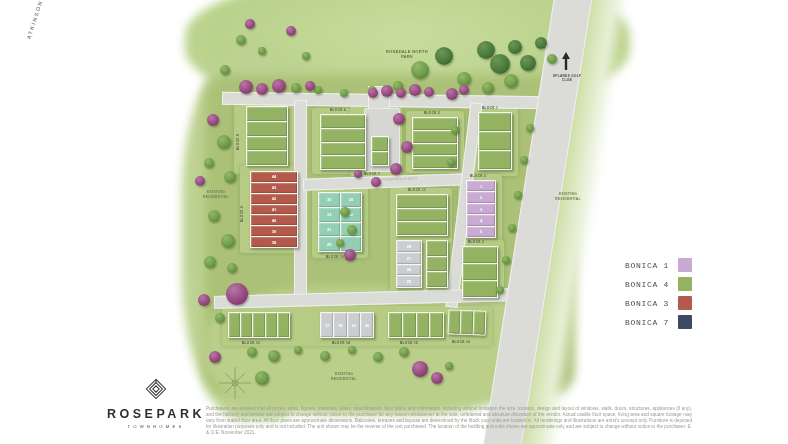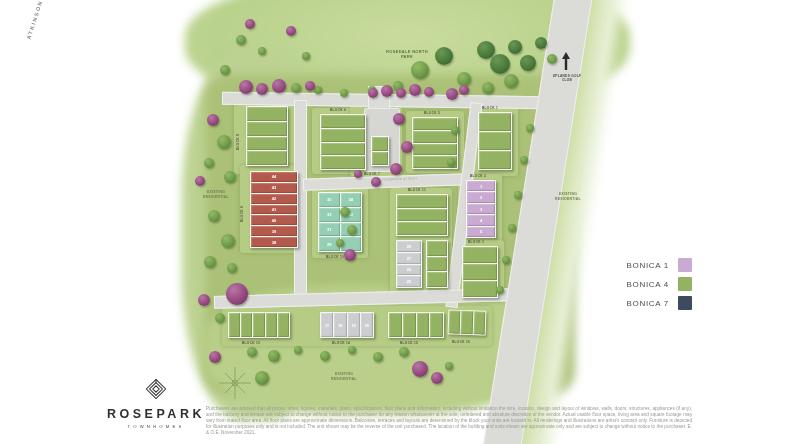--- a/index.html
+++ b/index.html
@@ -31,21 +31,21 @@
   .lbl-park{left:384px;top:49px;width:46px;font-size:4px;line-height:1.35;}
   .lbl-golf{left:550px;top:74px;width:34px;font-size:3.2px;line-height:1.35;color:#4a4a4a;}
   .lbl-ex{font-size:3.4px;line-height:1.35;color:#6e7f52;width:36px;}
   .lbl-avenue{left:485px;top:220px;width:80px;font-size:5.5px;font-weight:700;letter-spacing:1.6px;
               color:#8b8b85;text-align:center;transform:rotate(-72deg);text-transform:uppercase;}
   .lbl-street{left:380px;top:177px;width:40px;font-size:3px;color:#97978f;letter-spacing:.4px;
               text-align:center;transform:rotate(-2deg);text-transform:uppercase;font-weight:400;}
   
   .legend{position:absolute;left:592px;top:258px;width:100px;}
   .lg-row{display:flex;align-items:center;justify-content:flex-end;height:14px;margin-bottom:5px;}
-  .lg-label{font-size:8px;color:#4c4c4c;letter-spacing:.7px;font-weight:500;}
+  .lg-label{font-size:8px;color:#4c4c4c;letter-spacing:.7px;font-weight:500;font-family:Liberation Mono, monospace;}
   .lg-swatch{width:14px;height:14px;margin-left:9px;border-radius:1px;flex:0 0 auto;}
   
   .logo{position:absolute;left:100px;top:378px;width:112px;text-align:center;}
   .logo-name{font-size:12.5px;letter-spacing:3.5px;font-weight:600;color:#2f2f2f;margin-top:3px;}
   .logo-sub{font-size:4.2px;letter-spacing:3.2px;color:#4a4a4a;margin-top:2.5px;}
   
   .disclaimer{position:absolute;left:206px;top:406px;width:486px;font-size:4.7px;line-height:1.25;
               color:#9a9a98;text-align:justify;}
   .compass{position:absolute;left:218px;top:366px;opacity:.85;}
   .north{position:absolute;left:561px;top:52px;}
@@ -296,20 +296,24 @@
   <div class="legend">
     <div class="lg-row">
         <span class="lg-label">BONICA 1</span>
         <span class="lg-swatch" style="background: rgb(201, 170, 211);"></span>
       </div>
     <div class="lg-row">
         <span class="lg-label">BONICA 4</span>
         <span class="lg-swatch" style="background: rgb(148, 179, 98);"></span>
       </div>
     <div class="lg-row">
+        <span class="lg-label">BONICA 3</span>
+        <span class="lg-swatch" style="background: rgb(180, 90, 76);"></span>
+      </div>
+    <div class="lg-row">
         <span class="lg-label">BONICA 7</span>
         <span class="lg-swatch" style="background: rgb(61, 74, 95);"></span>
       </div>
   </div>
 
   <div class="logo">
     <div>
       <svg width="22" height="22" viewBox="0 0 24 24" fill="none" stroke="#2f2f2f" stroke-width="1.1">
         <path d="M12 1.5 L22.5 12 L12 22.5 L1.5 12 Z"></path>
         <path d="M12 5 L19 12 L12 19 L5 12 Z"></path>

